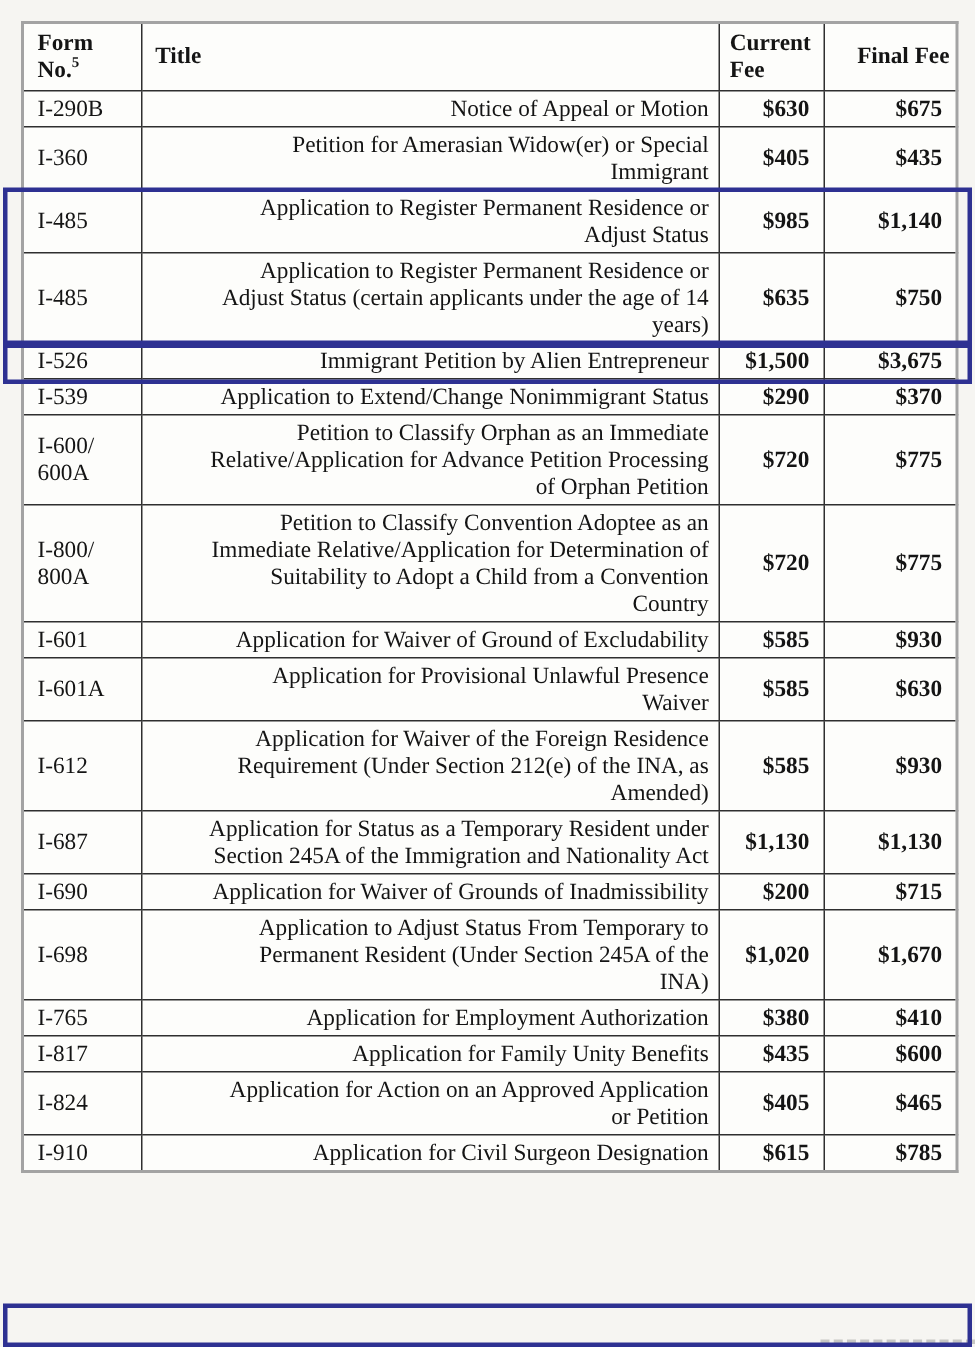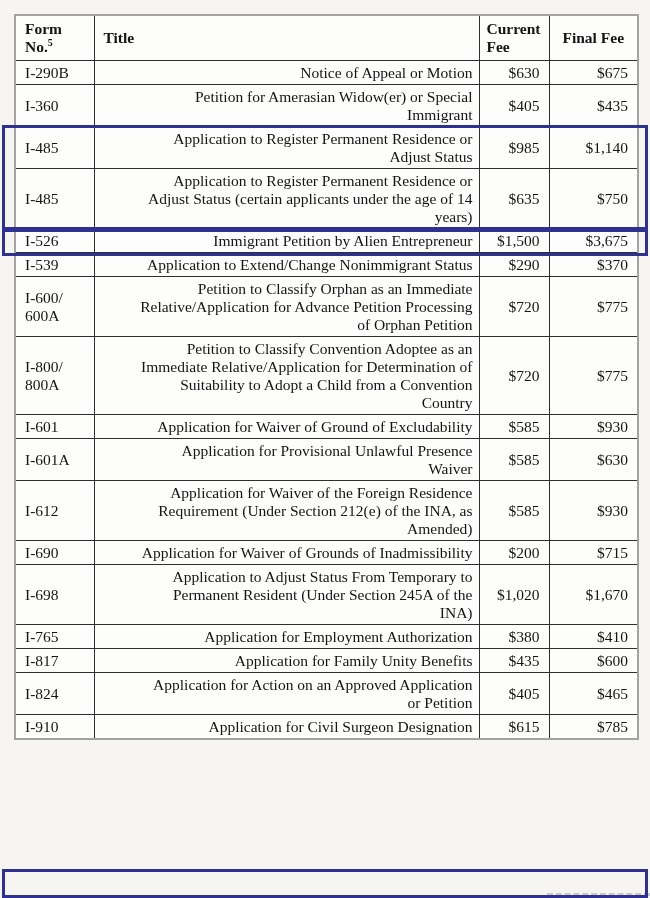--- a/index.html
+++ b/index.html
@@ -32,34 +32,34 @@
   table.fee-table { border: 2px solid #a3a3a3; }
   thead th {
     font-size: 15.5px;
     font-weight: bold;
     line-height: 18px;
     text-align: left;
     vertical-align: middle;
     padding: 4px 6px 4px 9px;
   }
   thead th.col-current { padding-left: 7px; }
-  thead th.col-final  { text-align: center; padding-left: 4px; padding-right: 4px; }
+  thead th.col-final  { text-align: right; padding-left: 4px; padding-right: 4px; }
   thead th sup {
     font-size: 10px;
     line-height: 0;
   }
   tbody td {
     font-size: 15.5px;
     line-height: 18px;
     vertical-align: middle;
     padding: 2.5px 6px 2.5px 9px;
   }
   td.cell-form  { white-space: pre-line; }
   td.cell-title { white-space: pre-line; padding-right: 6px; text-align: right; }
-  td.cell-fee   { text-align: right; padding-right: 9px; }
+  td.cell-fee   { text-align: right; padding-right: 9px; font-weight: bold; }
   .hl-box {
     position: absolute;
     left: -12px;
     width: calc(100% + 23px);
     border-style: solid;
     border-width: 3px;
     pointer-events: none;
     box-sizing: border-box;
   }
   .dash-artifact {
@@ -164,20 +164,27 @@
   </tr>
           <tr>
     <td class="cell-form">I-612</td>
     <td class="cell-title">Application for Waiver of the Foreign Residence
 Requirement (Under Section 212(e) of the INA, as
 Amended)</td>
     <td class="cell-fee">$585</td>
     <td class="cell-fee">$930</td>
   </tr>
           <tr>
+    <td class="cell-form">I-687</td>
+    <td class="cell-title">Application for Status as a Temporary Resident under
+Section 245A of the Immigration and Nationality Act</td>
+    <td class="cell-fee">$1,130</td>
+    <td class="cell-fee">$1,130</td>
+  </tr>
+          <tr>
     <td class="cell-form">I-690</td>
     <td class="cell-title">Application for Waiver of Grounds of Inadmissibility</td>
     <td class="cell-fee">$200</td>
     <td class="cell-fee">$715</td>
   </tr>
           <tr>
     <td class="cell-form">I-698</td>
     <td class="cell-title">Application to Adjust Status From Temporary to
 Permanent Resident (Under Section 245A of the
 INA)</td>

